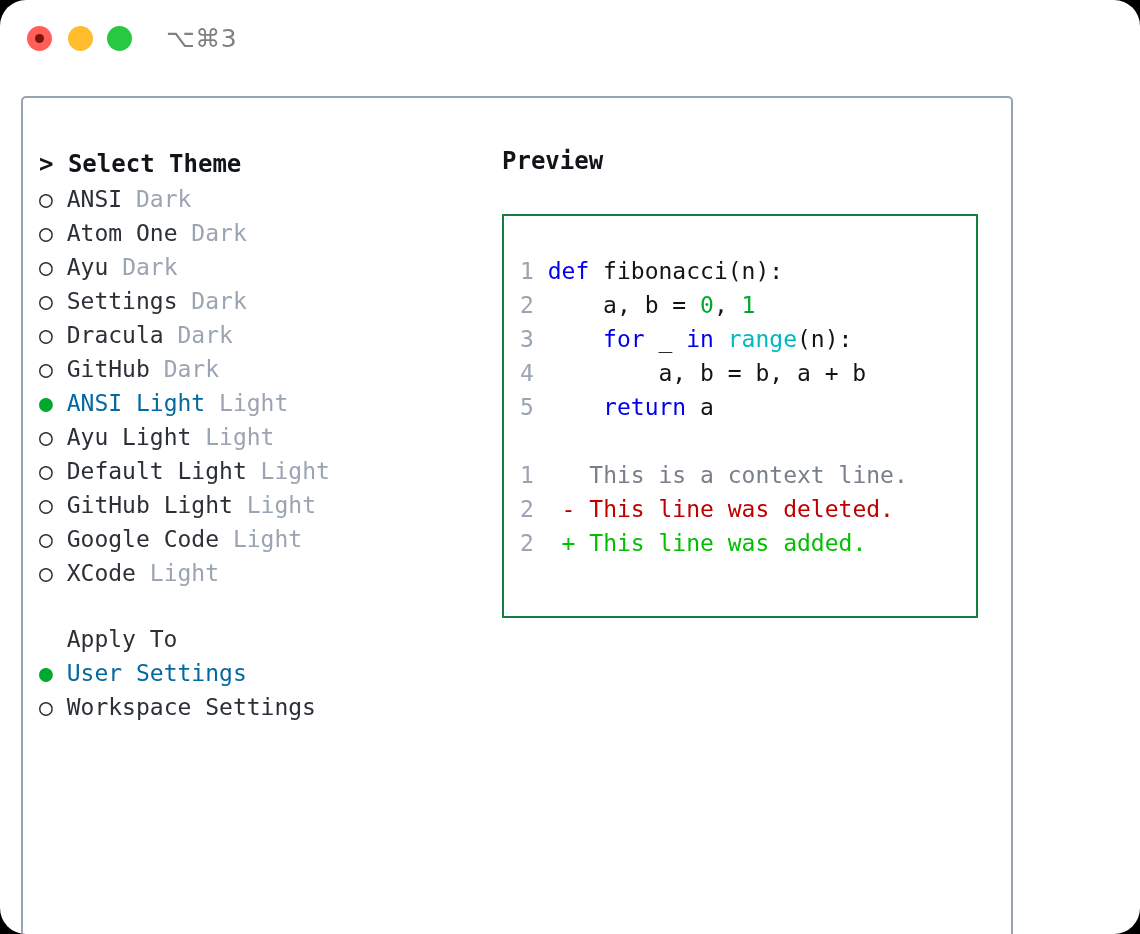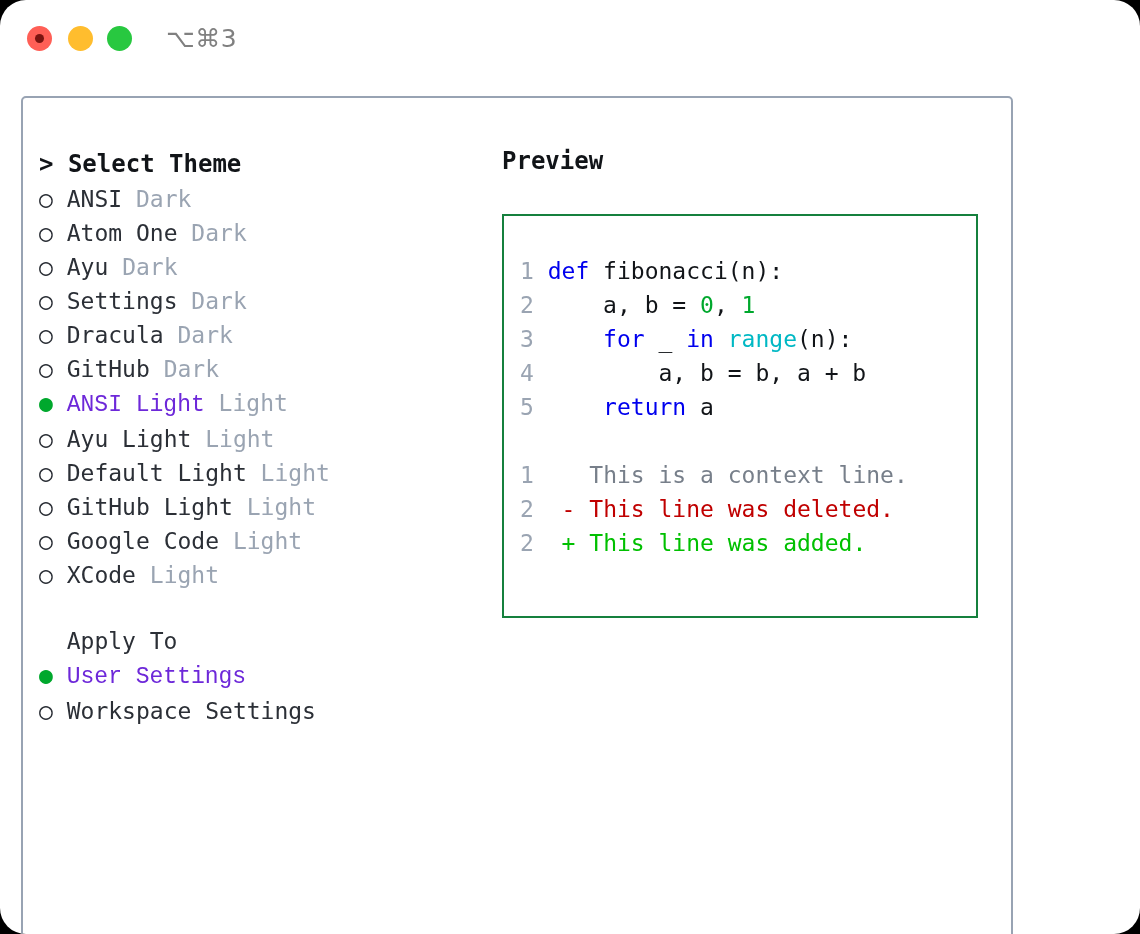--- a/index.html
+++ b/index.html
@@ -85,21 +85,21 @@
   }
 
   .row {
     font-size: 23px;
     line-height: 34px;
     white-space: pre;
     color: #2b2f36;
   }
   .marker { color: #2b2f36; }
   .marker.selected { color: #00a82d; }
-  .label.selected { color: #6d28d9; font-family: Liberation Mono, monospace; }
+  .label.selected { color: #0369a1; }
   .suffix { color: #9aa4b2; }
 
   #list-title {
     font-size: 24px;
     line-height: 36px;
     font-weight: bold;
     color: #111418;
     white-space: pre;
   }
 

